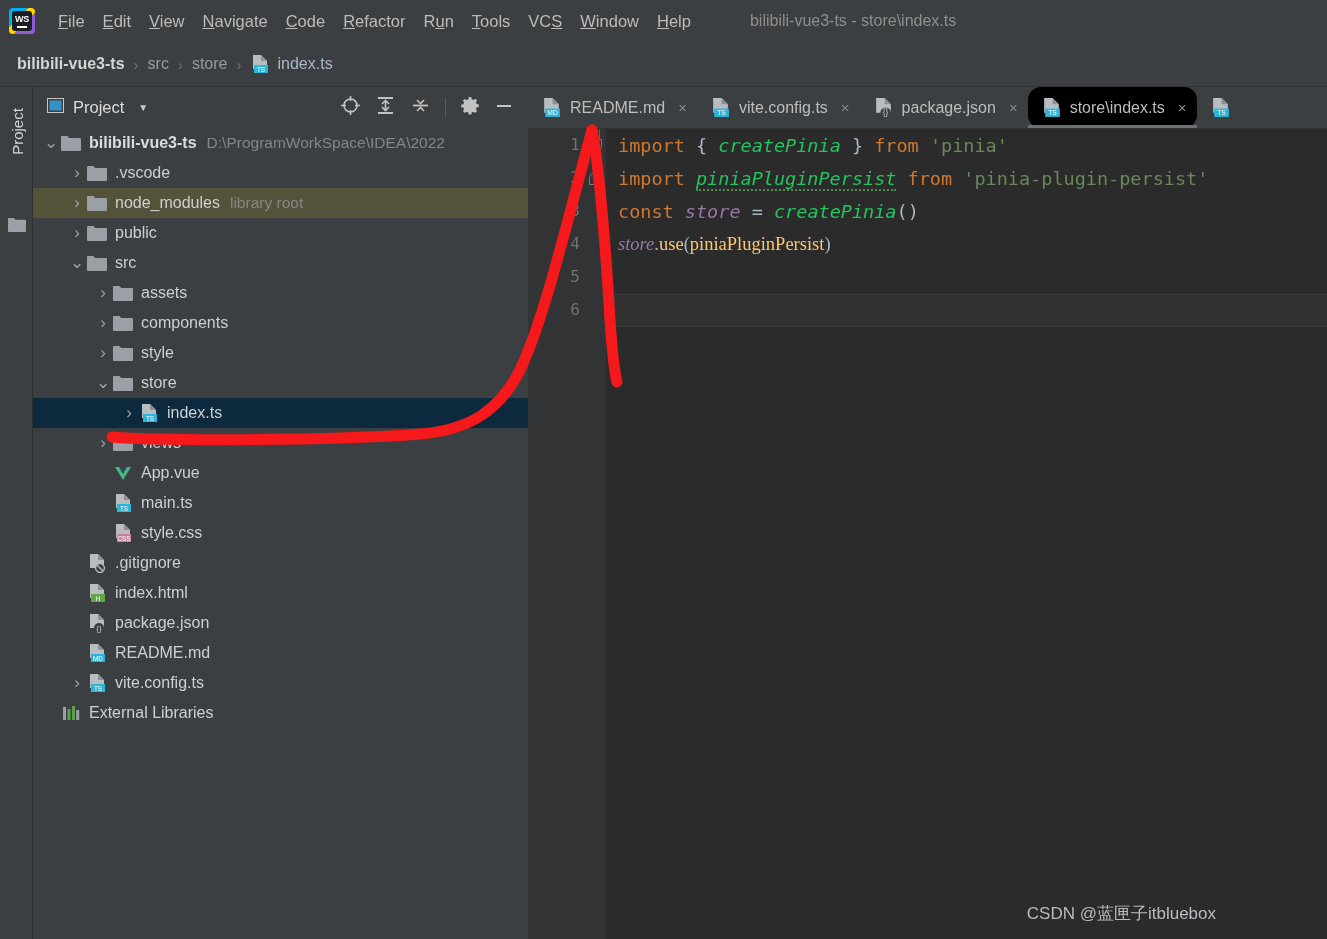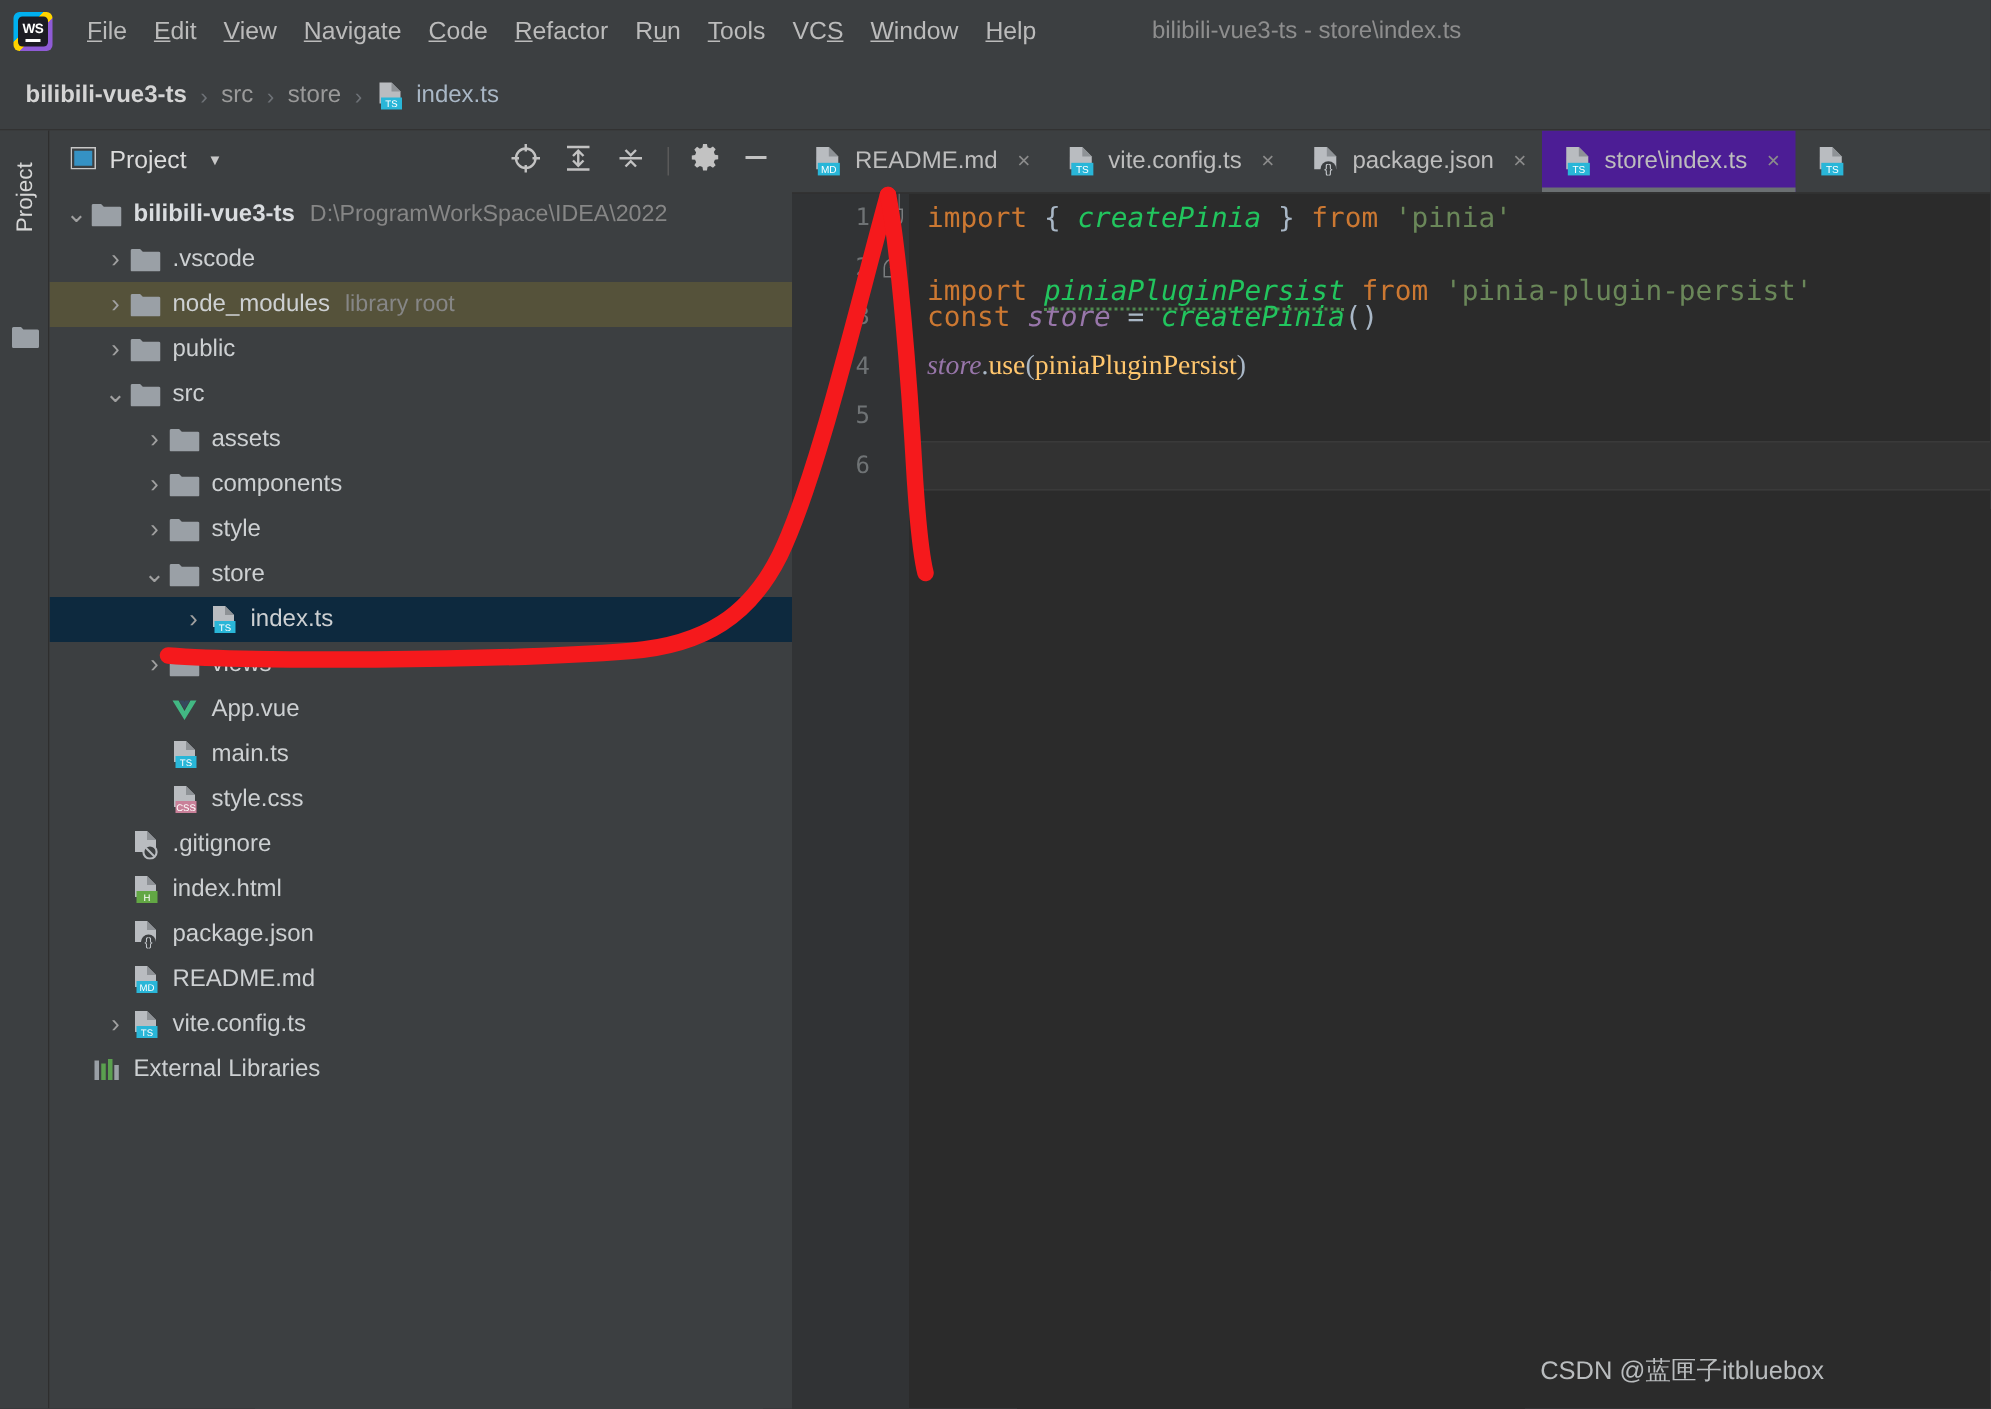--- a/index.html
+++ b/index.html
@@ -28,21 +28,21 @@
     display:flex; flex-direction:column; align-items:center; justify-content:center;
   }
   .ws-logo .txt { color:#fff; font-size:9px; font-weight:bold; line-height:9px; letter-spacing:-0.3px;}
   .ws-logo .bar { width:10px; height:2px; background:#fff; margin-top:2px; }
 
   .menu-item {
     color:#bbbbbb; font-size:16.5px; padding:2px 9px; cursor:default; white-space:nowrap;
   }
   .menu-item u { text-decoration: underline; }
   .win-title {
-    color:#8e8e8e; font-size:16px; margin-left:68px; white-space:nowrap;
+    color:#8e8e8e; font-size:16px; margin-left:50px; white-space:nowrap;
   }
 
   
   .breadcrumb {
     position:absolute; left:0; top:42px; width:1327px; height:45px;
     background:#3c3f41; display:flex; align-items:center; padding-left:17px;
     border-bottom:1px solid #323232;
   }
   .crumb { color:#a9b7c6; font-size:16px; }
   .crumb.root { font-weight:bold; color:#d4d4d4; }
@@ -91,21 +91,21 @@
   
   .tabbar {
     position:absolute; left:528px; top:87px; width:799px; height:42px;
     background:#3c3f41; border-bottom:1px solid #323232; display:flex; align-items:stretch;
     overflow:hidden;
   }
   .tab {
     display:flex; align-items:center; padding:0 10px 0 13px; gap:8px;
     color:#bdbdbd; font-size:16px; white-space:nowrap; position:relative;
   }
-  .tab.active { background:#4c1d95; }
+  .tab.active { background:#000000;border-radius:13px; }
   .tab.active::after {
     content:""; position:absolute; left:0; right:0; bottom:0; height:3px; background:#6b7072;
   }
   .tab .x { color:#8b8b8b; font-size:15px; margin-left:5px; }
 
   
   .editor {
     position:absolute; left:528px; top:129px; width:799px; height:810px;
     background:#2b2b2b; overflow:hidden;
   }
@@ -591,21 +591,21 @@
     </div>
     <div class="fold-rail">
       <div class="fold-line"></div>
       <div id="foldmarks">
           <div class="fold-mark down" style="top: 10px;">−</div>
           <div class="fold-mark up" style="top: 43px;">−</div>
         </div>
     </div>
     <div class="code-area" id="codearea">
         <div class="cl" style="top: 0px;"><span class="k-kw">import</span><span class="k-plain"> </span><span class="k-plain">{</span><span class="k-plain"> </span><span class="k-def">createPinia</span><span class="k-plain"> </span><span class="k-plain">}</span><span class="k-plain"> </span><span class="k-kw">from</span><span class="k-plain"> </span><span class="k-str">'pinia'</span></div>
-        <div class="cl" style="top: 49px;"><span class="k-kw">import</span><span class="k-plain"> </span><span class="k-def typo">piniaPluginPersist</span><span class="k-plain"> </span><span class="k-kw">from</span><span class="k-plain"> </span><span class="k-str">'pinia-plugin-persist'</span></div>
+        <div class="cl" style="top: 33px;"><span class="k-kw">import</span><span class="k-plain"> </span><span class="k-def typo">piniaPluginPersist</span><span class="k-plain"> </span><span class="k-kw">from</span><span class="k-plain"> </span><span class="k-str">'pinia-plugin-persist'</span></div>
         <div class="cl" style="top: 66px;"><span class="k-kw">const</span><span class="k-plain"> </span><span class="k-var">store</span><span class="k-plain"> </span><span class="k-plain">=</span><span class="k-plain"> </span><span class="k-def">createPinia</span><span class="k-plain">()</span></div>
         <div class="cl" style="top: 99px; font-family: Liberation Serif, serif;"><span class="k-var">store</span><span class="k-plain">.</span><span class="k-fn">use</span><span class="k-plain">(</span><span class="k-fn">piniaPluginPersist</span><span class="k-plain">)</span></div>
         <div class="cl" style="top: 165px;"></div>
       </div>
   </div>
 
   <svg class="annot" viewBox="0 0 1327 939">
     <path d="M112,437 C160,441 330,441 420,434 C470,430 500,410 520,370 C545,318 570,210 592,130" fill="none" stroke="#f5191c" stroke-width="11" stroke-linecap="round"></path>
     <path d="M592,130 C599,165 606,250 610,320 C612,350 614,370 617,382" fill="none" stroke="#f5191c" stroke-width="11" stroke-linecap="round"></path>
   </svg>

